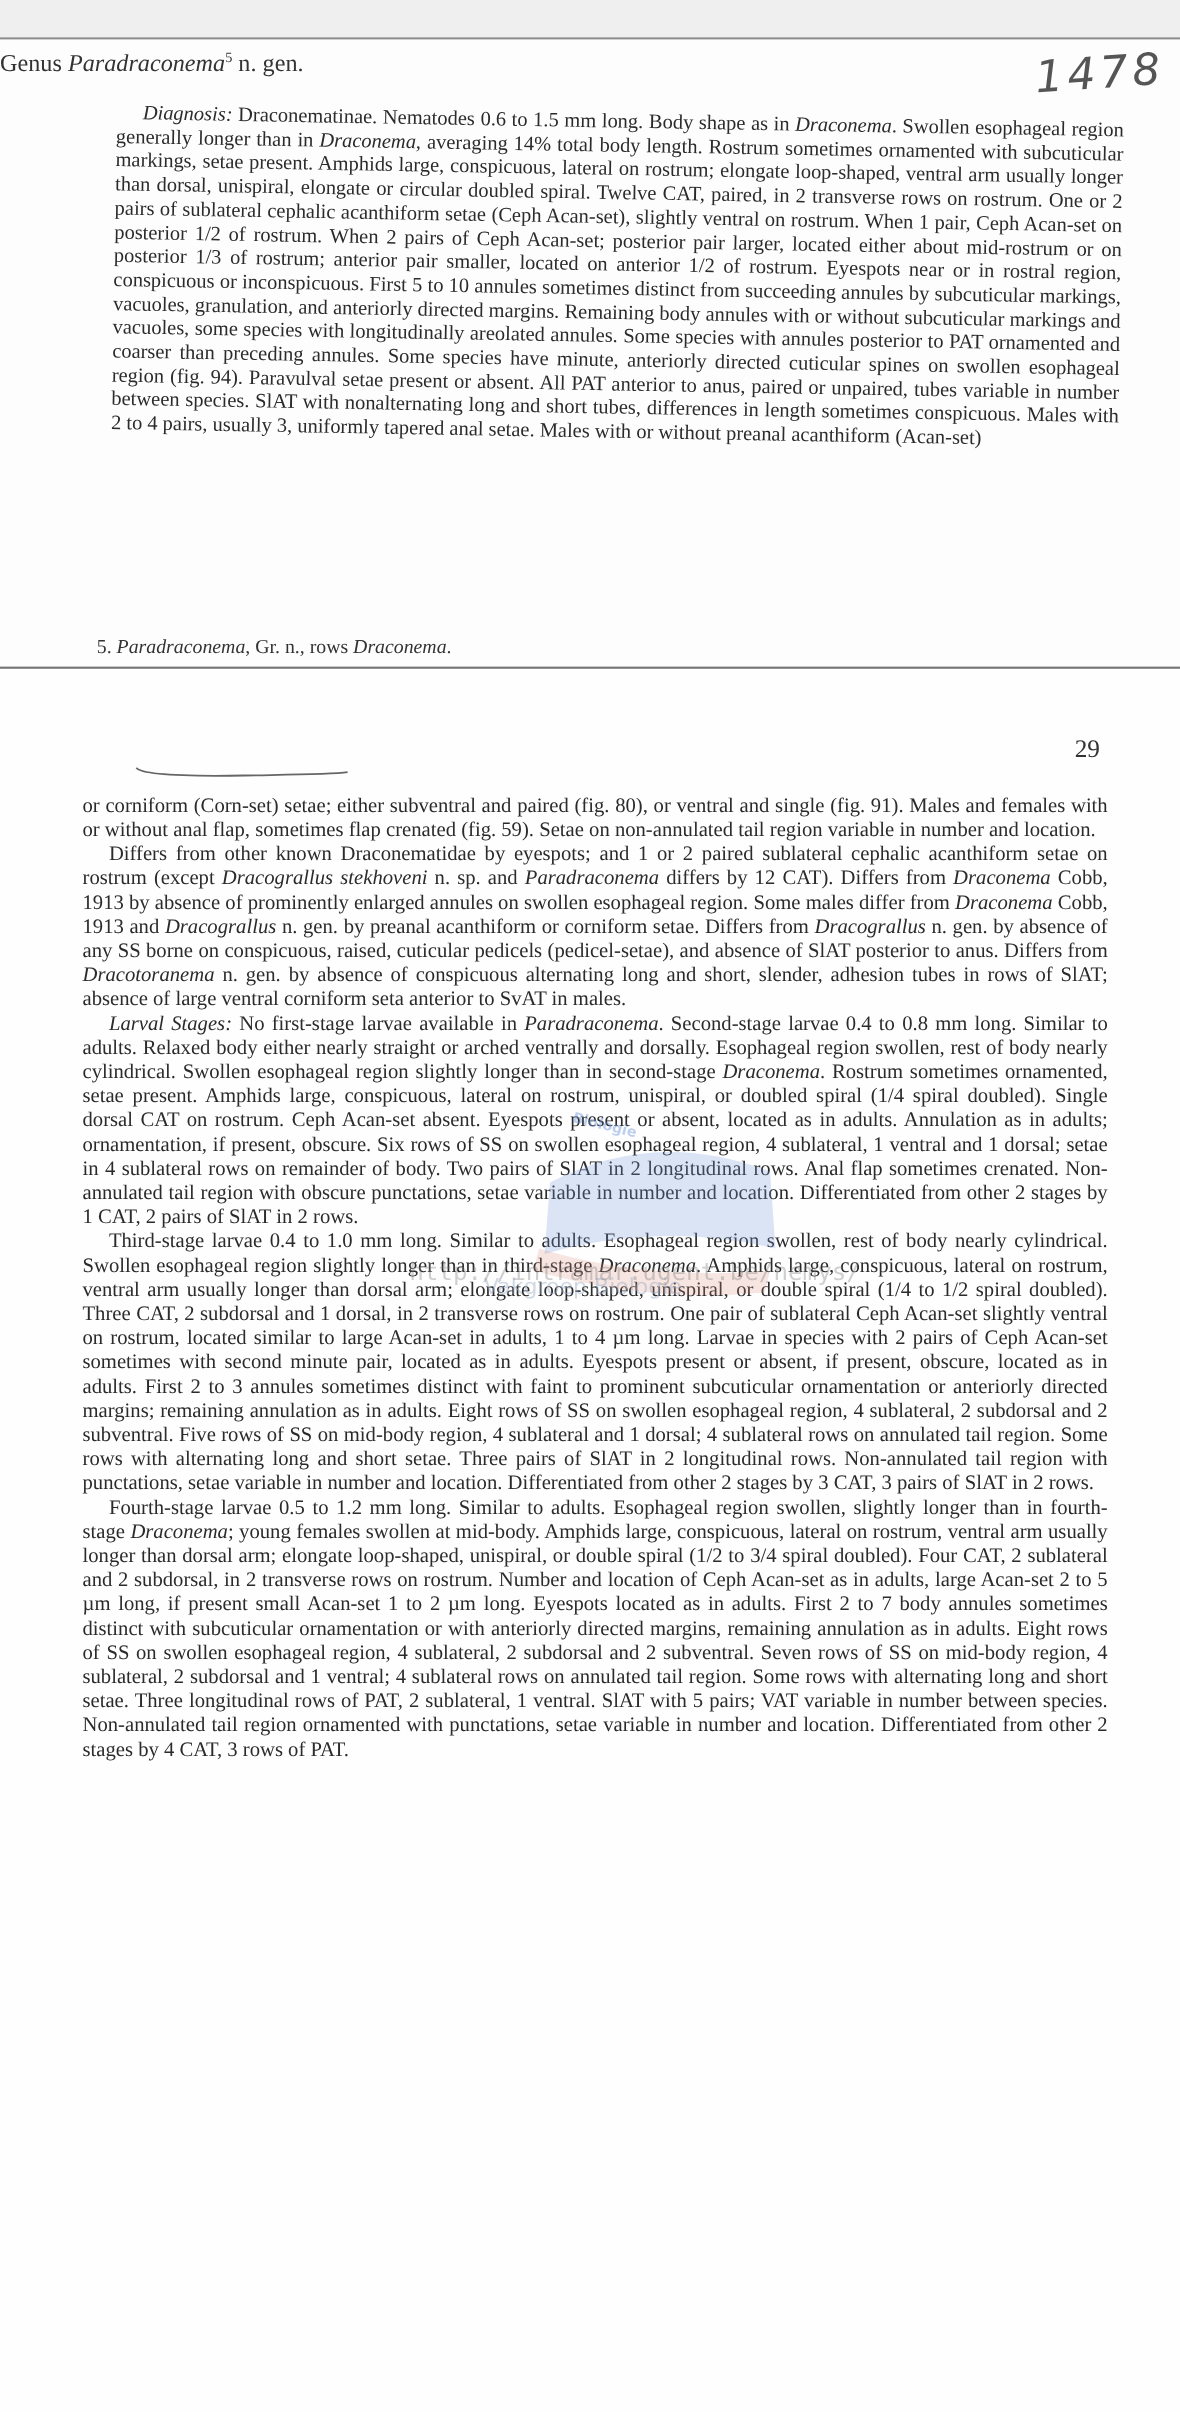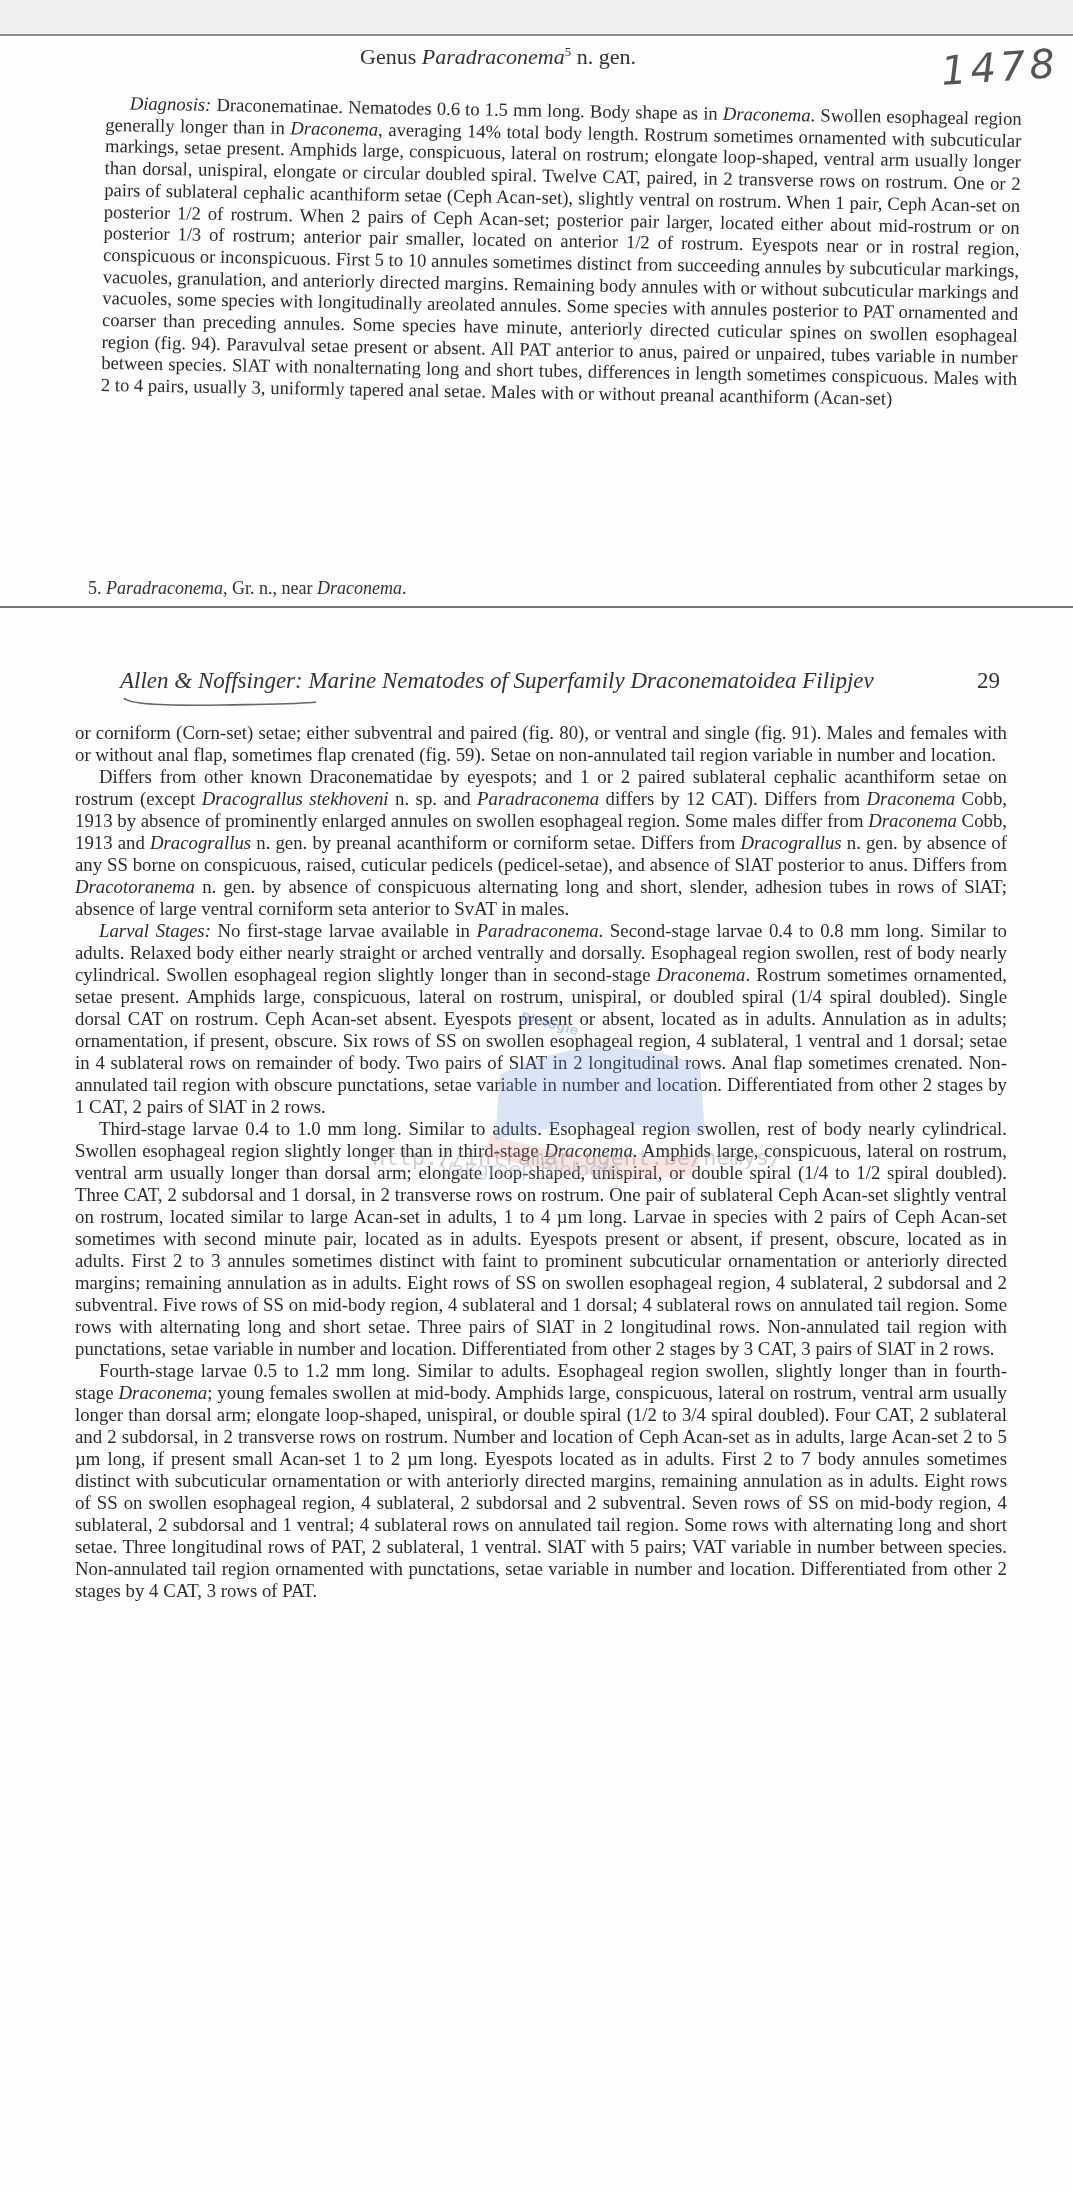--- a/index.html
+++ b/index.html
@@ -19,21 +19,21 @@
   .page1 {
     position:absolute; left:0; top:36px; width:1073px; height:570px;
     background:#fdfdfd;
   }
   .page2 {
     position:absolute; left:0; top:610px; width:1073px; height:1583px;
     background:#fefefe;
   }
   .section-title {
     position:absolute; left:0; width:996px; top:44px;
-    text-align:center; font-size:22px; color:#333;
+    font-size:22px; color:#333;
   }
   .section-title sup { font-size:13px; }
   .handwritten {
     position:absolute; right:14px; top:44px;
     font-family:"DejaVu Sans", sans-serif; font-size:40px; font-style:italic;
     color:#555; letter-spacing:4px; transform:rotate(-4deg);
   }
   .text-block {
     position:absolute; text-align:justify;
     font-size:19px; line-height:21.8px; color:#2b2b2b;
@@ -97,29 +97,28 @@
 <div class="section-title">
   <span>Genus </span><i>Paradraconema</i><sup>5</sup><span> n. gen.</span>
 </div>
 <div class="handwritten">1478</div>
 
 <div class="text-block diag">
   <p class="first" style="margin:0;"><i>Diagnosis:</i><span> Draconematinae. Nematodes 0.6 to 1.5 mm long. Body shape as in </span><i>Draconema</i><span>. Swollen esophageal region generally longer than in </span><i>Draconema</i><span>, averaging 14% total body length. Rostrum sometimes ornamented with subcuticular markings, setae present. Amphids large, conspicuous, lateral on rostrum; elongate loop-shaped, ventral arm usually longer than dorsal, unispiral, elongate or circular doubled spiral. Twelve CAT, paired, in 2 transverse rows on rostrum. One or 2 pairs of sublateral cephalic acanthiform setae (Ceph Acan-set), slightly ventral on rostrum. When 1 pair, Ceph Acan-set on posterior </span><span class="frac-inline">1/2</span><span> of rostrum. When 2 pairs of Ceph Acan-set; posterior pair larger, located either about mid-rostrum or on posterior </span><span class="frac-inline">1/3</span><span> of rostrum; anterior pair smaller, located on anterior </span><span class="frac-inline">1/2</span><span> of rostrum. Eyespots near or in rostral region, conspicuous or inconspicuous. First 5 to 10 annules sometimes distinct from succeeding annules by subcuticular markings, vacuoles, granulation, and anteriorly directed margins. Remaining body annules with or without subcuticular markings and vacuoles, some species with longitudinally areolated annules. Some species with annules posterior to PAT ornamented and coarser than preceding annules. Some species have minute, anteriorly directed cuticular spines on swollen esophageal region (fig. 94). Paravulval setae present or absent. All PAT anterior to anus, paired or unpaired, tubes variable in number between species. SlAT with nonalternating long and short tubes, differences in length sometimes conspicuous. Males with 2 to 4 pairs, usually 3, uniformly tapered anal setae. Males with or without preanal acanthiform (Acan-set)</span></p>
 </div>
 
 <div class="footnote">
-  <span>5. </span><i>Paradraconema</i><span>, Gr. n., near </span><i>Draconema</i><span>.</span>
+  <span>5. </span><i>Paradraconema</i><span>, Gr. n., rows </span><i>Draconema</i><span>.</span>
 </div>
 
 <div class="fold-line" style="top:606px;width:1073px;background:#777;"></div>
 
 <div class="page2"></div>
 
 <div class="running-head">
-  <span>Allen &amp; Noffsinger: Marine Nematodes of Superfamily Draconematoidea Filipjev</span>
   <span class="pgnum">29</span>
 </div>
 <svg class="pen-underline" viewBox="0 0 196 12">
   <path d="M2 2 C 6 8, 40 10, 100 9 S 180 8, 194 6" fill="none" stroke="#666" stroke-width="1.6"></path>
 </svg>
 
 <div class="text-block body2">
   <p>or corniform (Corn-set) setae; either subventral and paired (fig. 80), or ventral and single (fig. 91). Males and females with or without anal flap, sometimes flap crenated (fig. 59). Setae on non-annulated tail region variable in number and location.</p>
   <p class="indent"><span>Differs from other known Draconematidae by eyespots; and 1 or 2 paired sublateral cephalic acanthiform setae on rostrum (except </span><i>Dracograllus stekhoveni</i><span> n. sp. and </span><i>Paradraconema</i><span> differs by 12 CAT). Differs from </span><i>Draconema</i><span> Cobb, 1913 by absence of prominently enlarged annules on swollen esophageal region. Some males differ from </span><i>Draconema</i><span> Cobb, 1913 and </span><i>Dracograllus</i><span> n. gen. by preanal acanthiform or corniform setae. Differs from </span><i>Dracograllus</i><span> n. gen. by absence of any SS borne on conspicuous, raised, cuticular pedicels (pedicel-setae), and absence of SlAT posterior to anus. Differs from </span><i>Dracotoranema</i><span> n. gen. by absence of conspicuous alternating long and short, slender, adhesion tubes in rows of SlAT; absence of large ventral corniform seta anterior to SvAT in males.</span></p>
   <p class="indent"><i>Larval Stages:</i><span> No first-stage larvae available in </span><i>Paradraconema</i><span>. Second-stage larvae 0.4 to 0.8 mm long. Similar to adults. Relaxed body either nearly straight or arched ventrally and dorsally. Esophageal region swollen, rest of body nearly cylindrical. Swollen esophageal region slightly longer than in second-stage </span><i>Draconema</i><span>. Rostrum sometimes ornamented, setae present. Amphids large, conspicuous, lateral on rostrum, unispiral, or doubled spiral (</span><span>1/4</span><span> spiral doubled). Single dorsal CAT on rostrum. Ceph Acan-set absent. Eyespots present or absent, located as in adults. Annulation as in adults; ornamentation, if present, obscure. Six rows of SS on swollen esophageal region, 4 sublateral, 1 ventral and 1 dorsal; setae in 4 sublateral rows on remainder of body. Two pairs of SlAT in 2 longitudinal rows. Anal flap sometimes crenated. Non-annulated tail region with obscure punctations, setae variable in number and location. Differentiated from other 2 stages by 1 CAT, 2 pairs of SlAT in 2 rows.</span></p>

